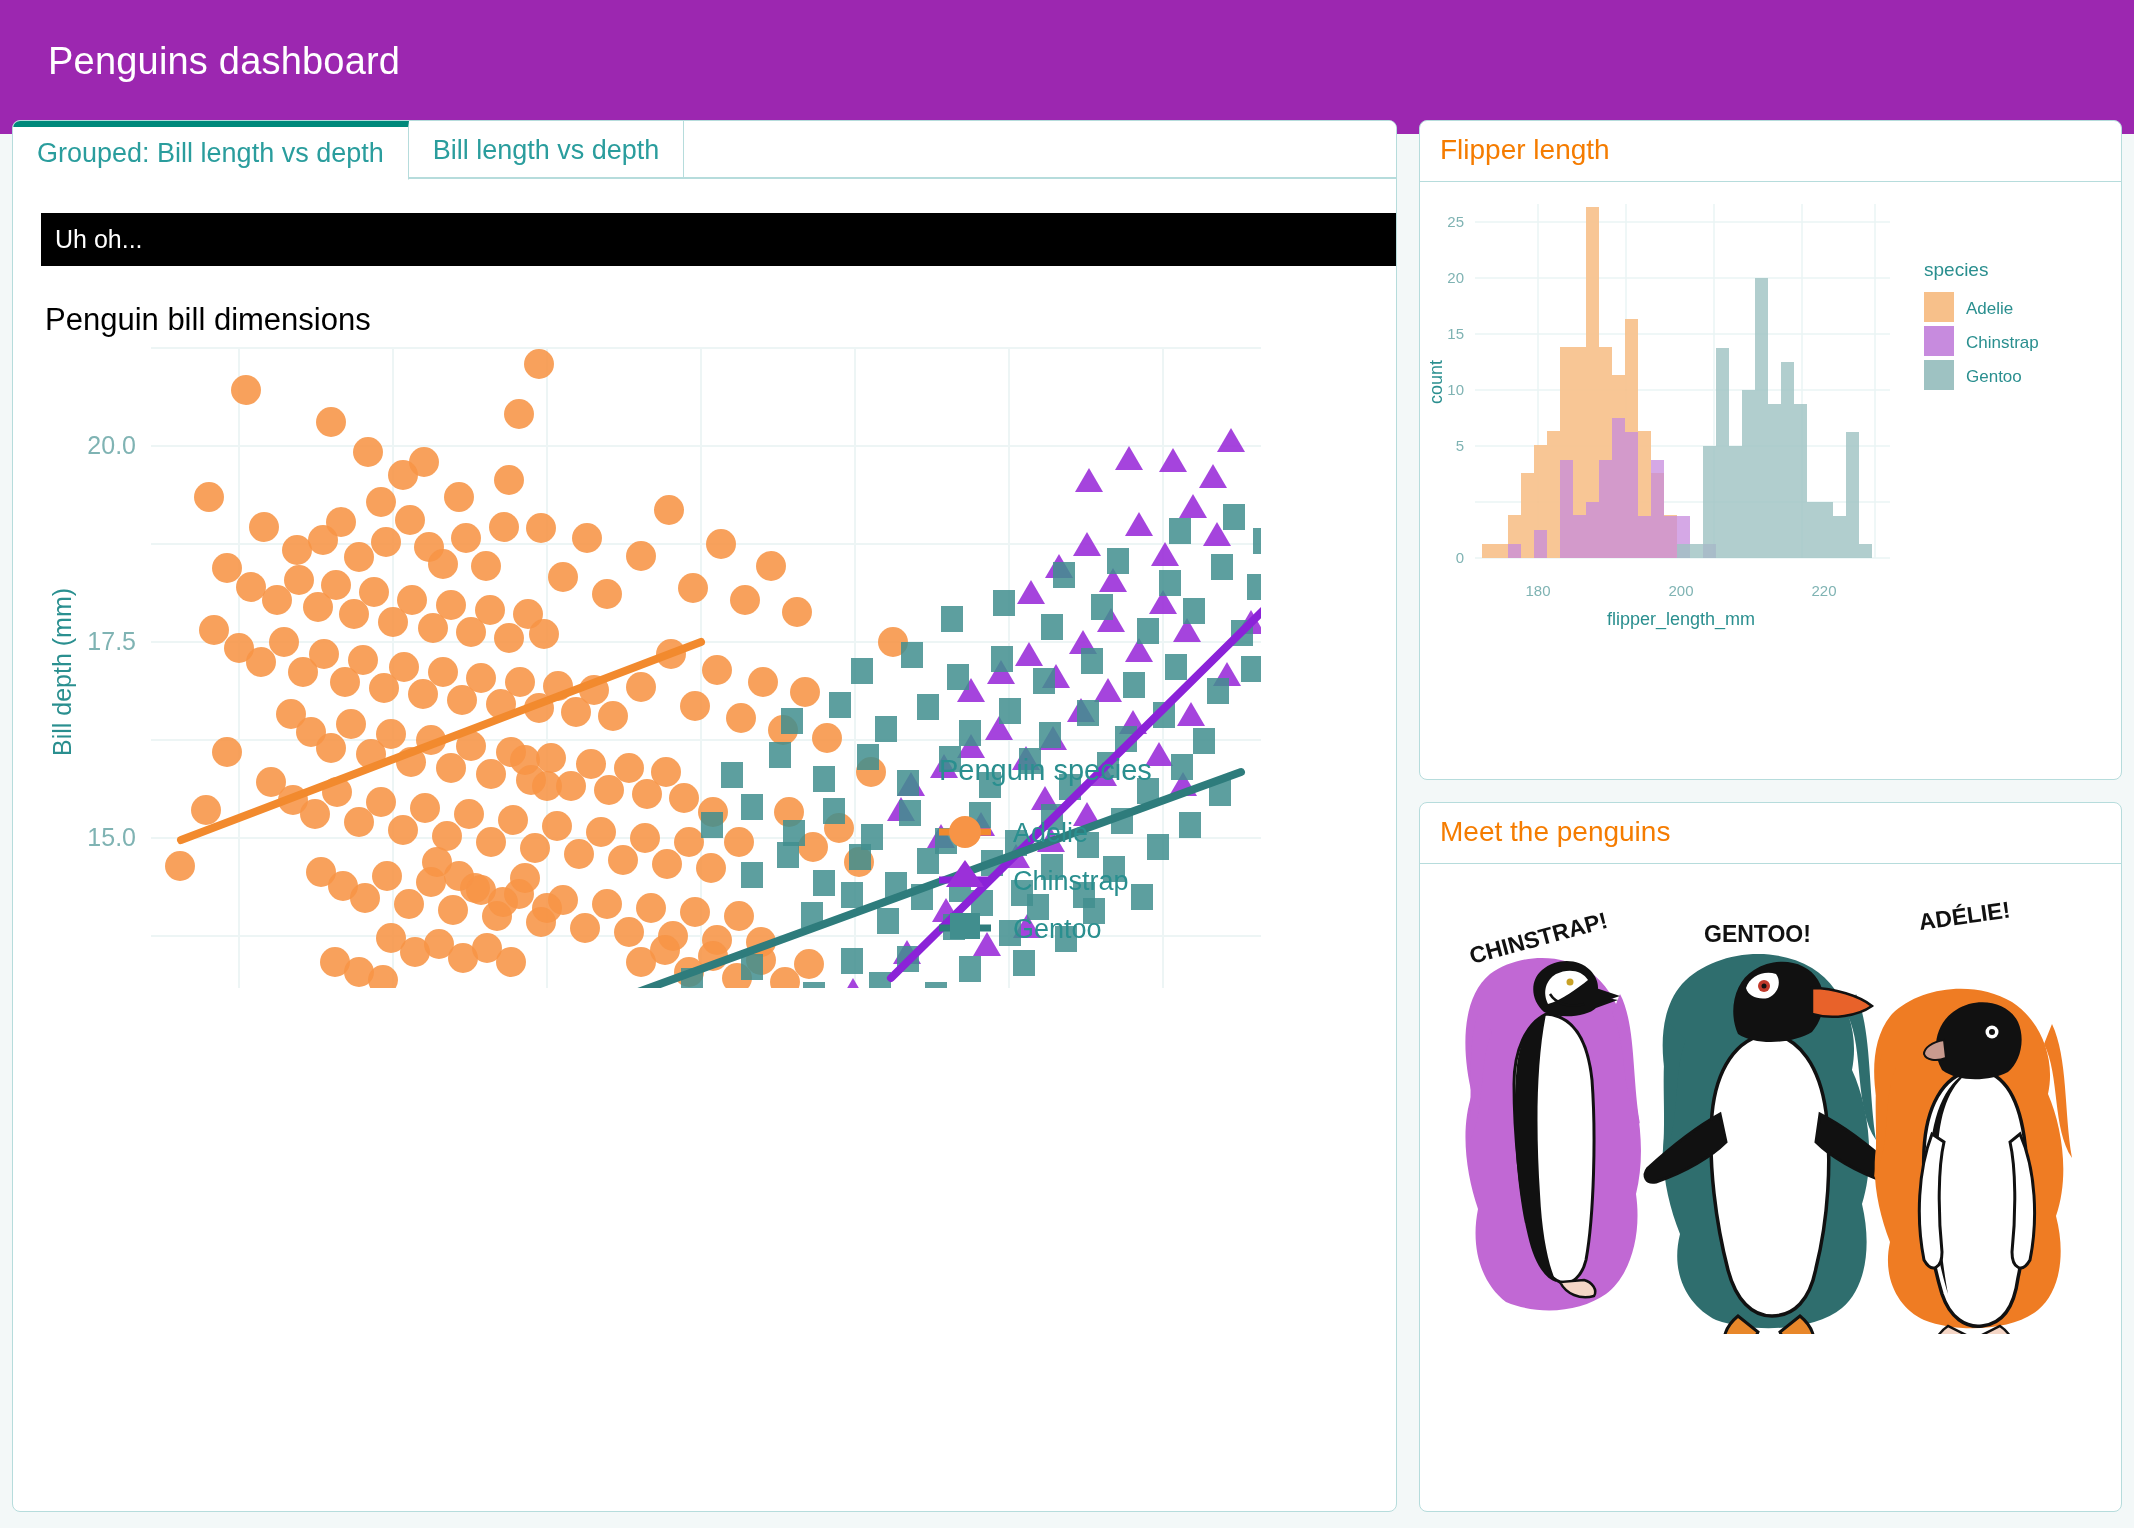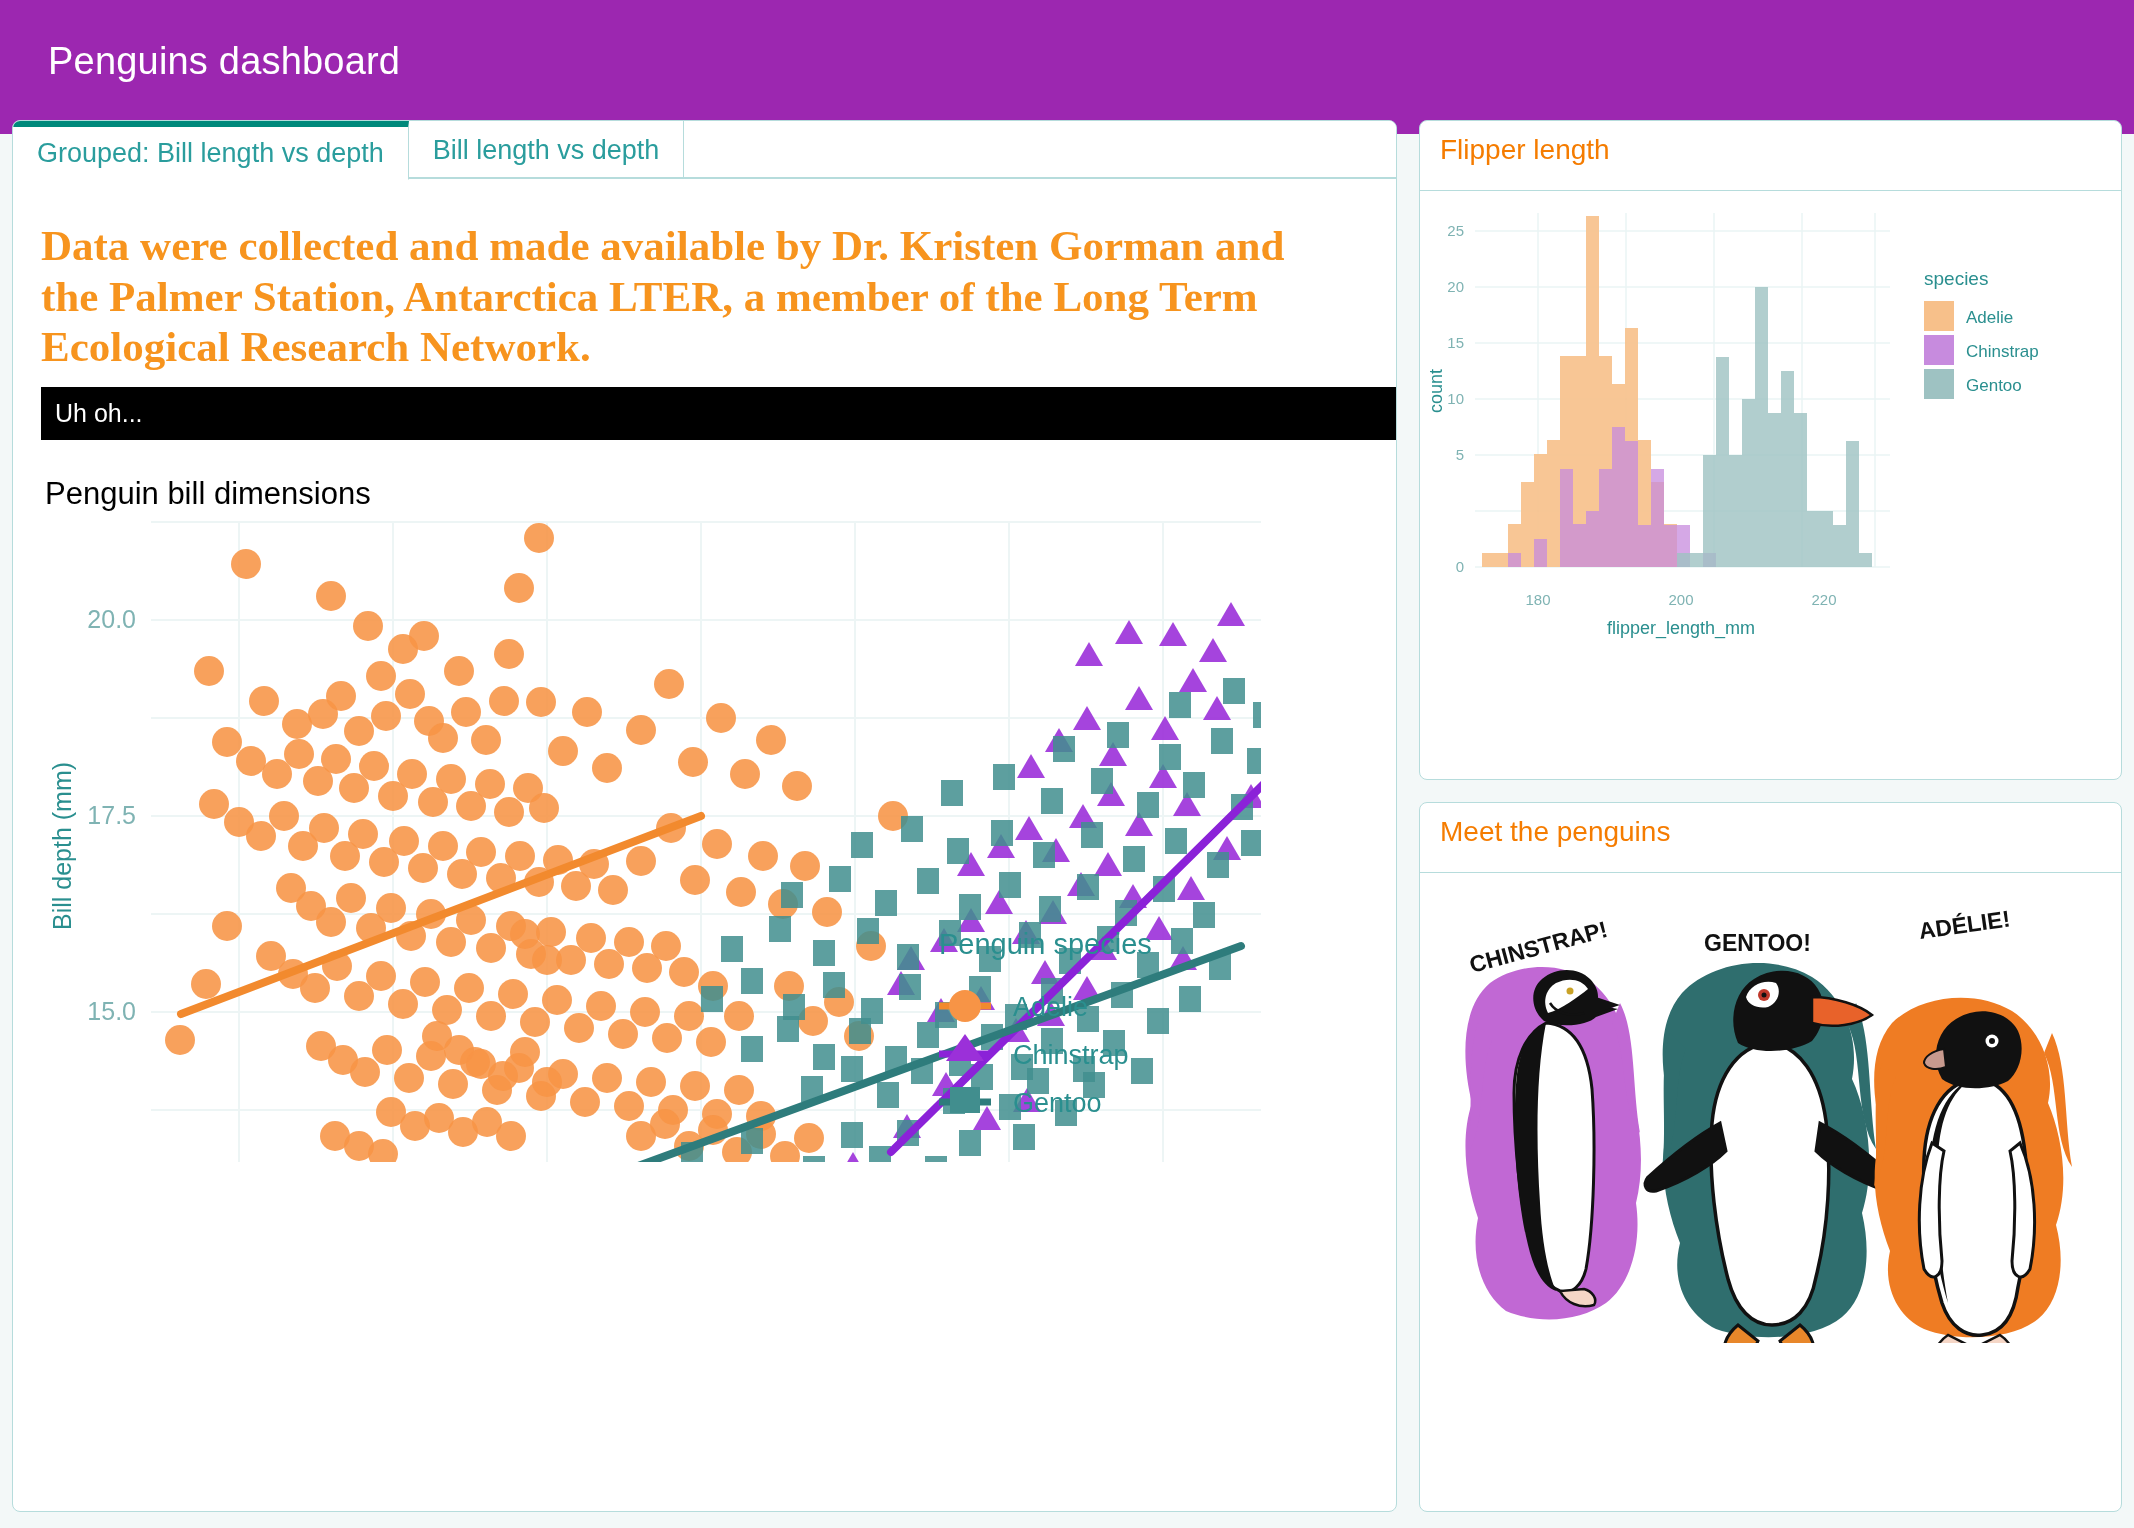--- a/index.html
+++ b/index.html
@@ -26,21 +26,21 @@
   }
   .col-left{width:1385px;display:flex;flex-direction:column;}
   .col-right{flex:1;display:flex;flex-direction:column;gap:22px;}
 
   
   .card{
     background:#ffffff;border:1.5px solid #b6dcdc;border-radius:8px;
     box-sizing:border-box;overflow:hidden;position:relative;
   }
   .card-header{
-    padding:13px 20px 24px 20px;border-bottom:1.5px solid #b6dcdc;
+    padding:13px 20px 15px 20px;border-bottom:1.5px solid #b6dcdc;
     font-size:28px;color:#F57C00;
   }
   .card-body{padding:0;position:relative;}
 
   
   .tabcard{
     flex:1;display:flex;flex-direction:column;background:#fff;
     border:1.5px solid #b6dcdc;border-radius:8px;box-sizing:border-box;overflow:hidden;gap:12px;
   }
   .tabstrip{display:flex;border-bottom:1.5px solid #b6dcdc;background:#fff;height:58px;box-sizing:border-box;}
@@ -113,21 +113,20 @@
             <span>Grouped: Bill length vs depth</span>
           </div>
           <div class="tab inactive">
             <span>Bill length vs depth</span>
           </div>
           <div class="tabfill"></div>
         </div>
 
         <div class="tabpane">
 
-          <div class="credit">Data were collected and made available by Dr. Kristen Gorman and the Palmer Station, Antarctica LTER, a member of the Long Term Ecological Research Network.</div>
 
           <div class="banner-sm">
             <span>Uh oh...</span>
           </div>
 
 
           <div class="plot-title">Penguin bill dimensions</div>
 
           <div class="scatter-wrap">
             <svg width="1330" height="700" viewBox="0 0 1330 700">

